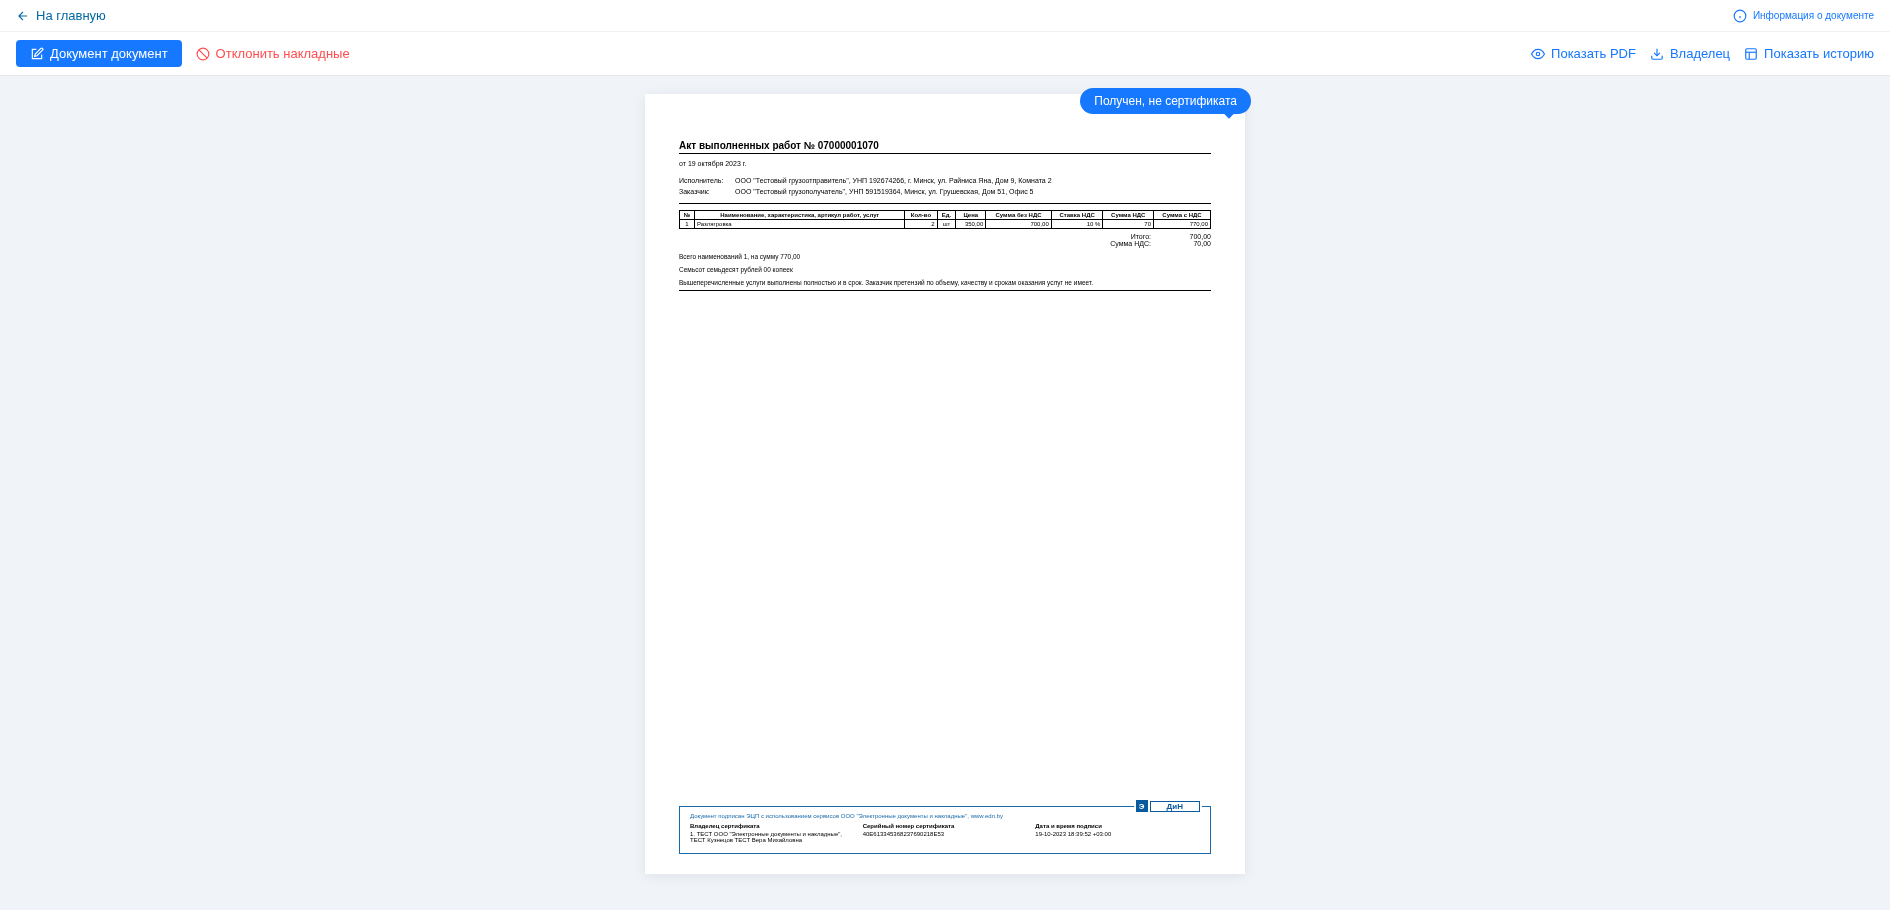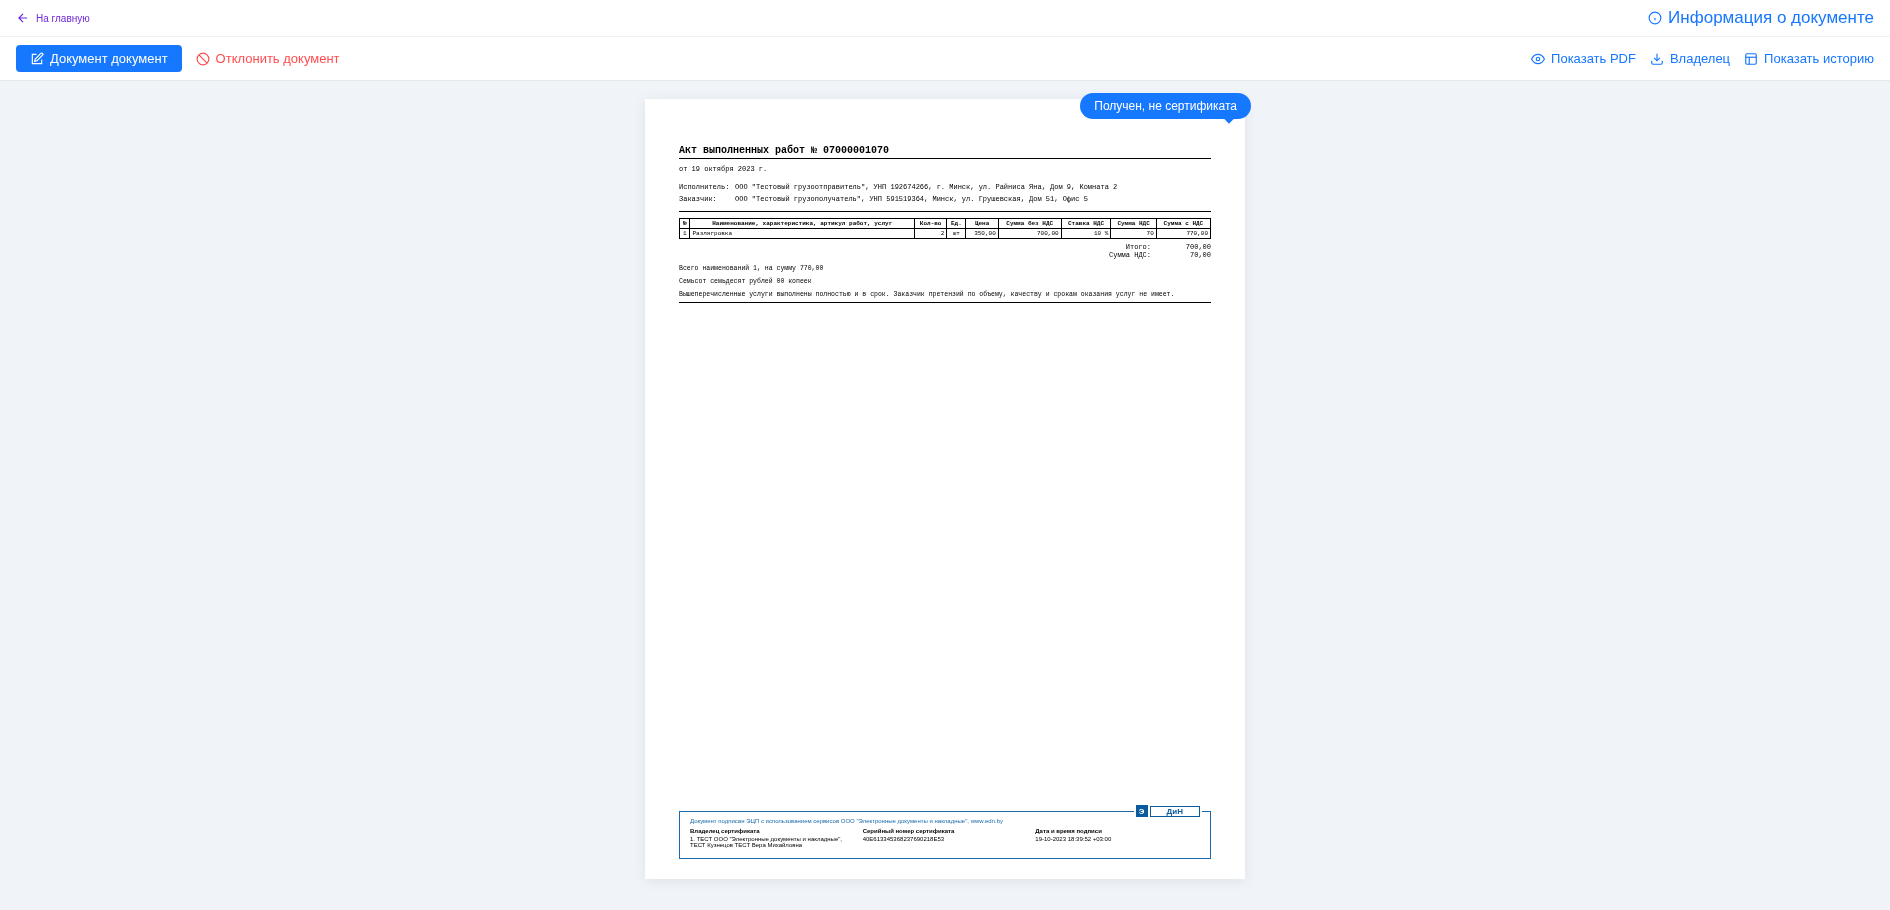--- a/index.html
+++ b/index.html
@@ -3,36 +3,36 @@
 <meta charset="utf-8">
 <style>
 * { box-sizing: border-box; margin: 0; padding: 0; }
 body { font-family: Arial, sans-serif; background: #f0f3f8; font-size: 13px; }
 
 .header { background: #fff; border-bottom: 1px solid #e8e8e8; }
 .header-row1 { display: flex; justify-content: space-between; align-items: center; padding: 8px 16px; }
 .header-row2 { display: flex; justify-content: space-between; align-items: center; padding: 8px 16px; border-top: 1px solid #f0f0f0; }
 .left-group, .right-group { display: flex; align-items: center; gap: 14px; }
 
-.back-link { display: flex; align-items: center; gap: 6px; color: #6d28d9; text-decoration: none; cursor: pointer; font-size: 10px; }
-.info-link { display: flex; align-items: center; gap: 6px; color: #1677ff; cursor: pointer; font-size: 17px; }
+.back-link { display: flex; align-items: center; gap: 6px; color: #0369a1; text-decoration: none; cursor: pointer; font-size: 13px; }
+.info-link { display: flex; align-items: center; gap: 6px; color: #1677ff; cursor: pointer; font-size: 10px; }
 
 .btn-primary { background: #1677ff; color: #fff; border: none; padding: 6px 14px; border-radius: 4px; cursor: pointer; display: flex; align-items: center; gap: 6px; font-size: 13px; }
 .btn-danger-text { color: #ff4d4f; background: none; border: none; cursor: pointer; display: flex; align-items: center; gap: 6px; font-size: 13px; }
 .btn-link { color: #1677ff; background: none; border: none; cursor: pointer; display: flex; align-items: center; gap: 6px; font-size: 13px; }
 
 .icon { width: 14px; height: 14px; display: inline-block; flex-shrink: 0; }
 
 .viewer { padding: 18px 0 40px; display: flex; justify-content: center; position: relative; }
 .doc-wrap { position: relative; }
 .status-badge { position: absolute; top: -6px; right: -6px; background: #1677ff; color: #fff; padding: 6px 14px; border-radius: 14px; font-size: 12px; z-index: 2; }
 .status-badge::after { content: ''; position: absolute; bottom: -3px; right: 18px; width: 8px; height: 8px; background: #1677ff; transform: rotate(45deg); }
 
 .page { width: 600px; height: 780px; background: #fff; box-shadow: 0 2px 12px rgba(0,0,0,0.08); padding: 46px 34px 20px; position: relative; display:flex; flex-direction:column; }
-.doc-content { flex:1;font-family:Liberation Mono, monospace; }
+.doc-content { flex:1; }
 .doc-title { font-size: 10px; font-weight: bold; border-bottom: 1px solid #000; padding-bottom: 2px; }
 .doc-date { font-size: 7px; margin-top: 6px; }
 .parties { font-size: 7px; margin-top: 10px; border-bottom:1px solid #000; padding-bottom:4px;}
 .party-row { display: flex; margin-bottom: 4px; }
 .party-label { width: 56px; flex-shrink: 0; }
 .party-value { flex: 1; }
 
 .tbl { width: 100%; border-collapse: collapse; font-size: 6px; margin-top: 6px; }
 .tbl th, .tbl td { border: 1px solid #000; padding: 1px 2px; text-align: center; }
 .tbl td.l { text-align: left; }
@@ -86,21 +86,21 @@
             <path d="M11 4H4v16h16v-7"></path>
             <path d="M18.5 2.5a2.1 2.1 0 0 1 3 3L12 15l-4 1 1-4 9.5-9.5z"></path>
           </svg>
         <span>Документ документ</span>
       </button>
       <button class="btn-danger-text">
         <svg class="icon" viewBox="0 0 24 24" fill="none" stroke="currentColor" stroke-width="2">
             <circle cx="12" cy="12" r="10"></circle>
             <line x1="4.93" y1="4.93" x2="19.07" y2="19.07"></line>
           </svg>
-        <span>Отклонить документ</span>
+        <span>Отклонить накладные</span>
       </button>
     </div>
     <div class="right-group">
       <button class="btn-link">
         <svg class="icon" viewBox="0 0 24 24" fill="none" stroke="currentColor" stroke-width="2">
             <path d="M1 12s4-8 11-8 11 8 11 8-4 8-11 8-11-8-11-8z"></path>
             <circle cx="12" cy="12" r="3"></circle>
           </svg>
         <span>Показать PDF</span>
       </button>

